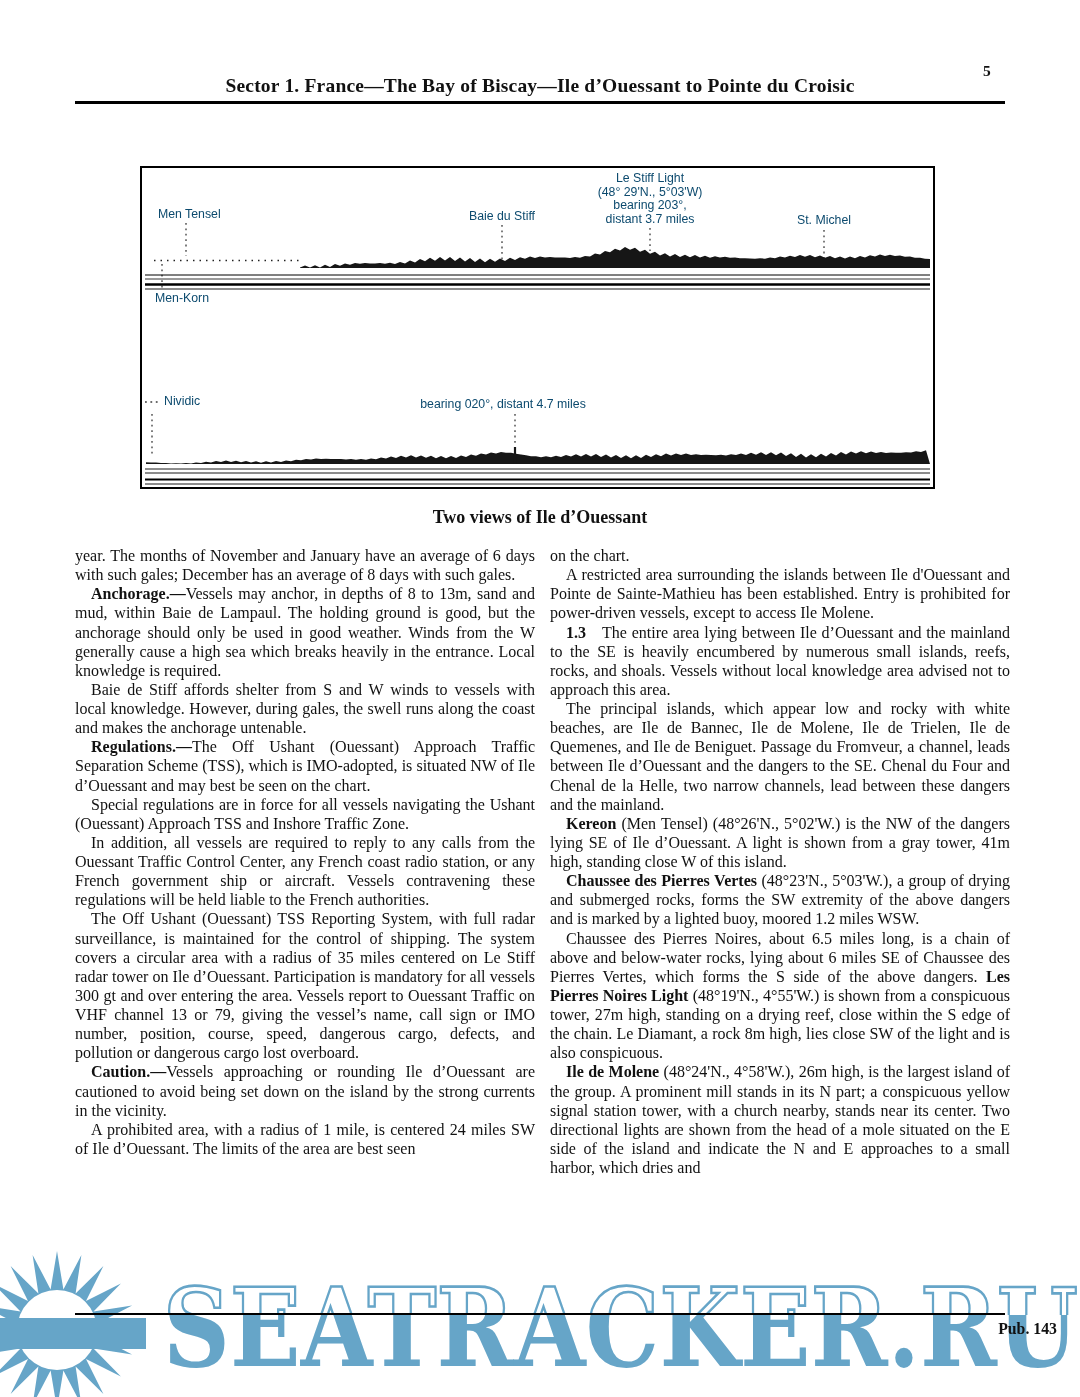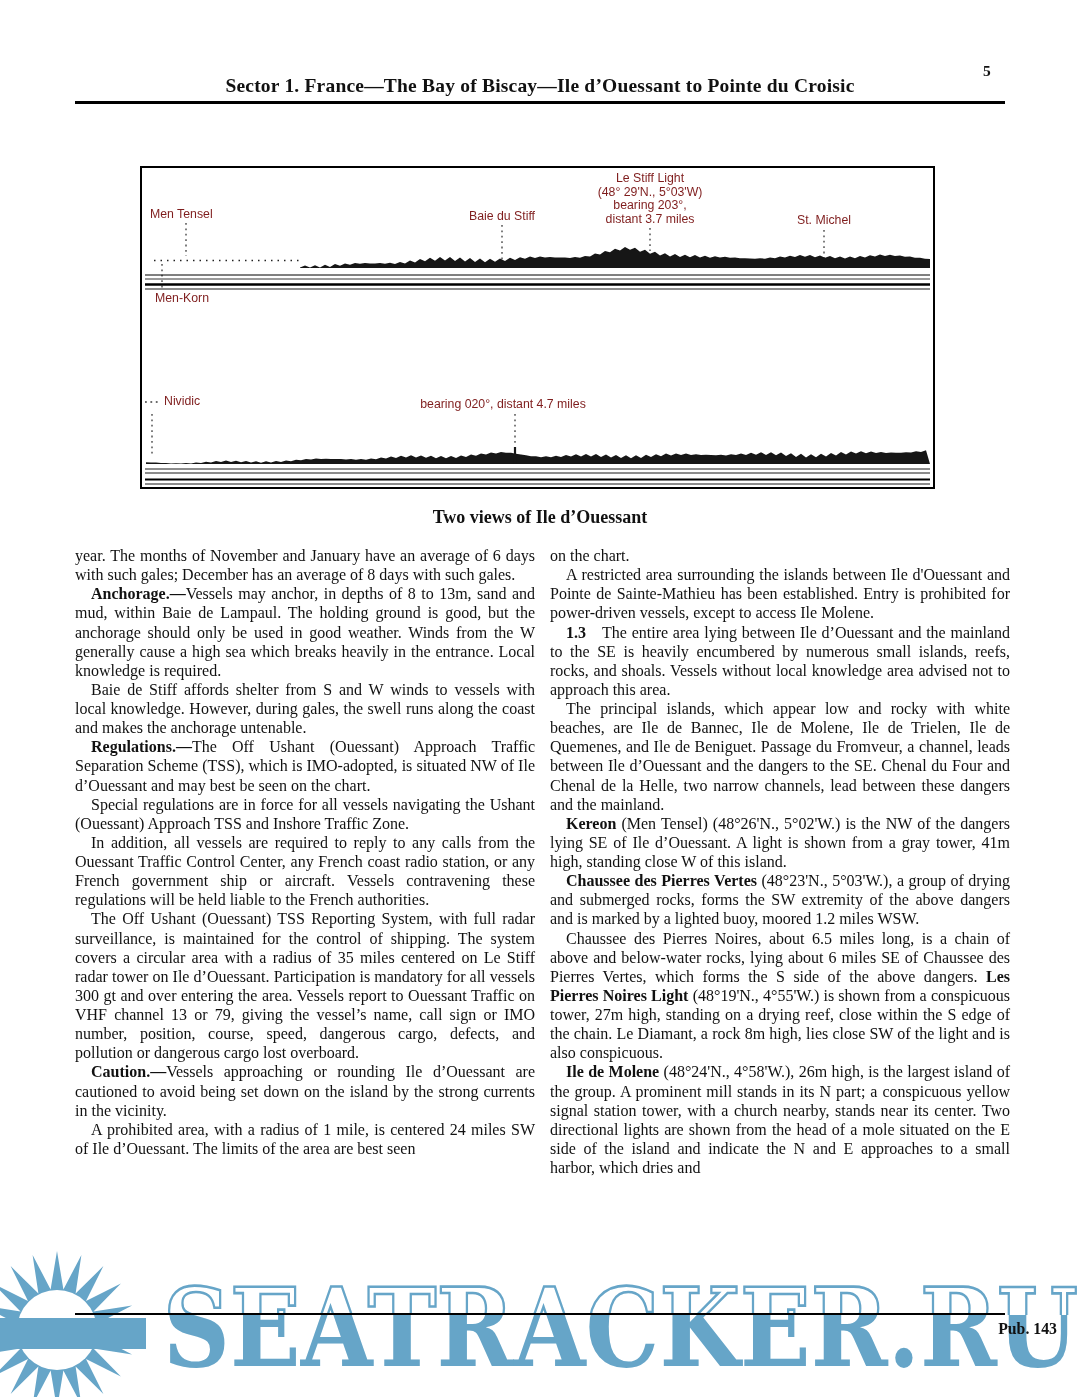--- a/index.html
+++ b/index.html
@@ -15,21 +15,21 @@
   .pagenum{position:absolute;top:62px;left:983px;font-weight:bold;font-size:15.5px;}
   .rule{position:absolute;left:75px;width:930px;background:#000;z-index:3;}
   .rule-top{top:101px;height:3px;}
   .rule-bottom{top:1313px;height:2px;}
   .figure{
     position:absolute;top:166px;left:140px;width:791px;height:319px;
     border:2.5px solid #000;background:#fff;z-index:2;
   }
   .fig-label{
     position:absolute;font-family:"Liberation Sans", sans-serif;font-size:12.3px;
-    color:#7f1d1d;white-space:nowrap;line-height:13.5px;
+    color:#0c4a6e;white-space:nowrap;line-height:13.5px;
   }
   .fig-center{text-align:center;}
   .caption{position:absolute;top:507px;left:0;width:1080px;text-align:center;font-weight:bold;font-size:18px;}
   .cols{position:absolute;top:546px;left:75px;width:935px;display:flex;gap:15px;z-index:2;}
   .col{width:460px;}
   p.para{margin:0;text-align:justify;font-size:16px;line-height:19.12px;}
   .indent{text-indent:16px;}
   .bold{font-weight:bold;}
   .h2{font-size:17.6px;font-weight:bold;margin:11px 0 13px 0;}
   .pub{position:absolute;top:1320px;left:18px;width:1005px;text-align:right;font-weight:bold;font-size:15.8px;z-index:3;padding-left:34px;}
@@ -73,21 +73,21 @@
         <line x1="3" y1="121" x2="788" y2="121" stroke-width="0.9"></line>
       </g>
 
       <g stroke="#000">
         <line x1="3" y1="301" x2="788" y2="301" stroke-width="0.9"></line>
         <line x1="3" y1="305" x2="788" y2="305" stroke-width="0.9"></line>
         <line x1="3" y1="311.5" x2="788" y2="311.5" stroke-width="2.2"></line>
         <line x1="3" y1="316" x2="788" y2="316" stroke-width="0.9"></line>
       </g>
     </svg>
-    <div class="fig-label" style="left:8px;top:40px;text-align:center;">Men Tensel</div>
+    <div class="fig-label" style="left:16px;top:40px;text-align:center;">Men Tensel</div>
     <div class="fig-label fig-center" style="left:300px;top:42px;width:120px;">Baie du Stiff</div>
     <div class="fig-label fig-center" style="left:433px;top:4px;width:150px;">
       <div>Le Stiff Light</div>
       <div>(48° 29'N., 5°03'W)</div>
       <div>bearing 203°,</div>
       <div>distant 3.7 miles</div>
     </div>
     <div class="fig-label fig-center" style="left:650px;top:46px;width:64px;">St. Michel</div>
     <div class="fig-label" style="left:13px;top:124px;">Men-Korn</div>
     <div class="fig-label" style="left:22px;top:227px;">Nividic</div>

